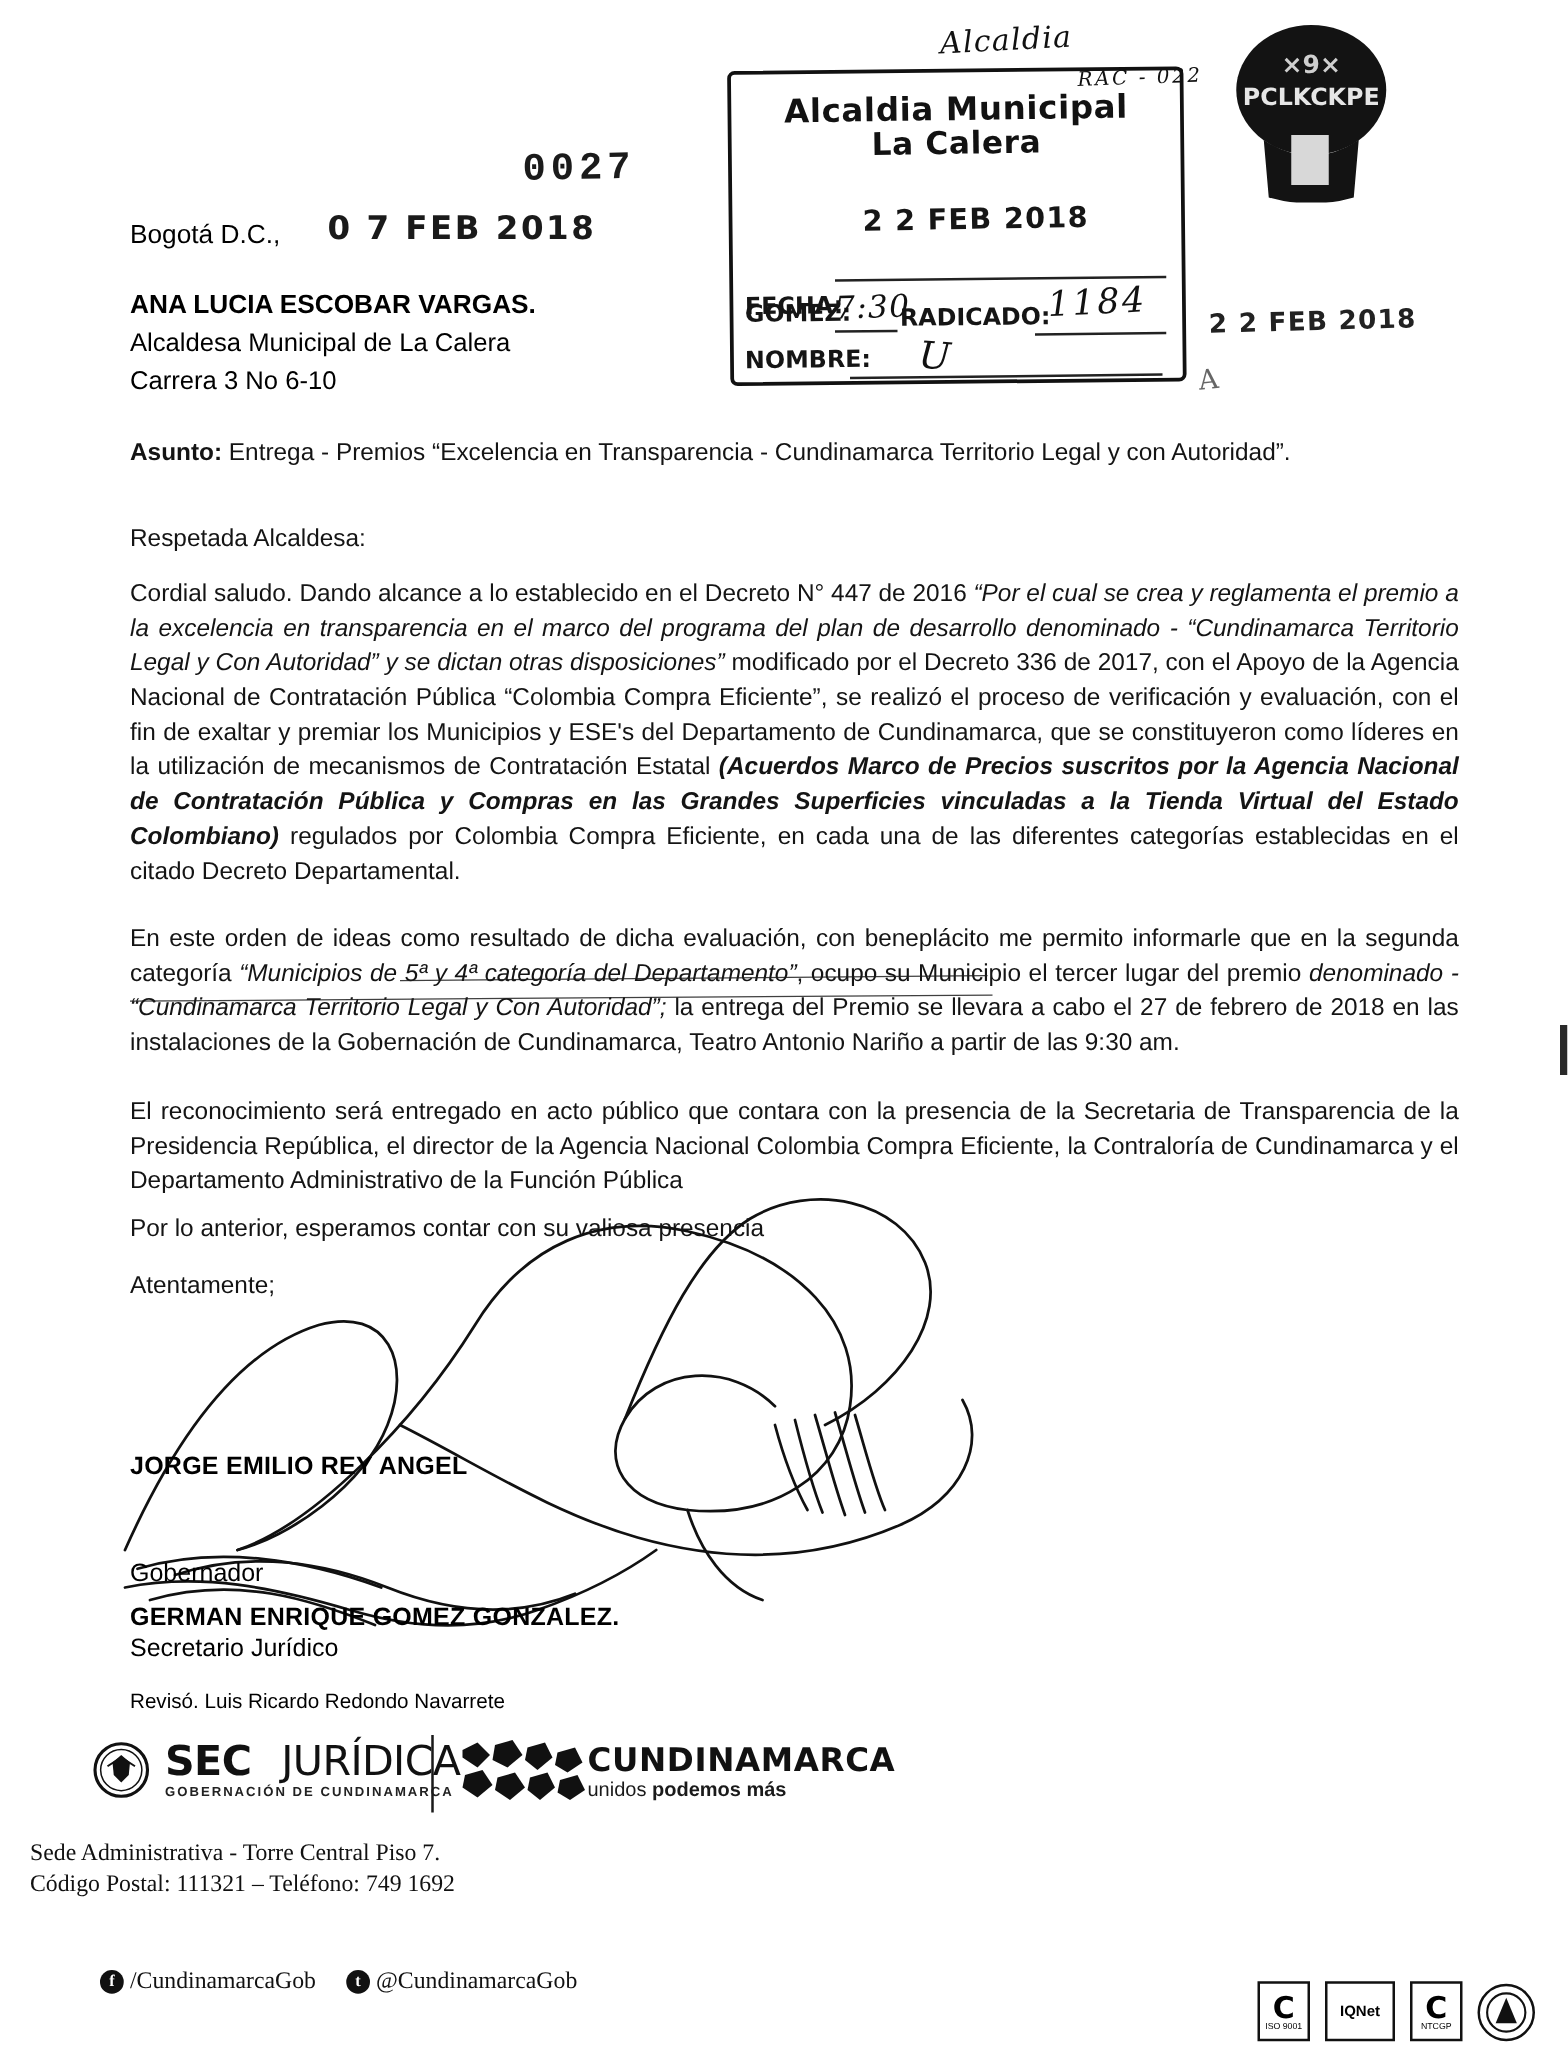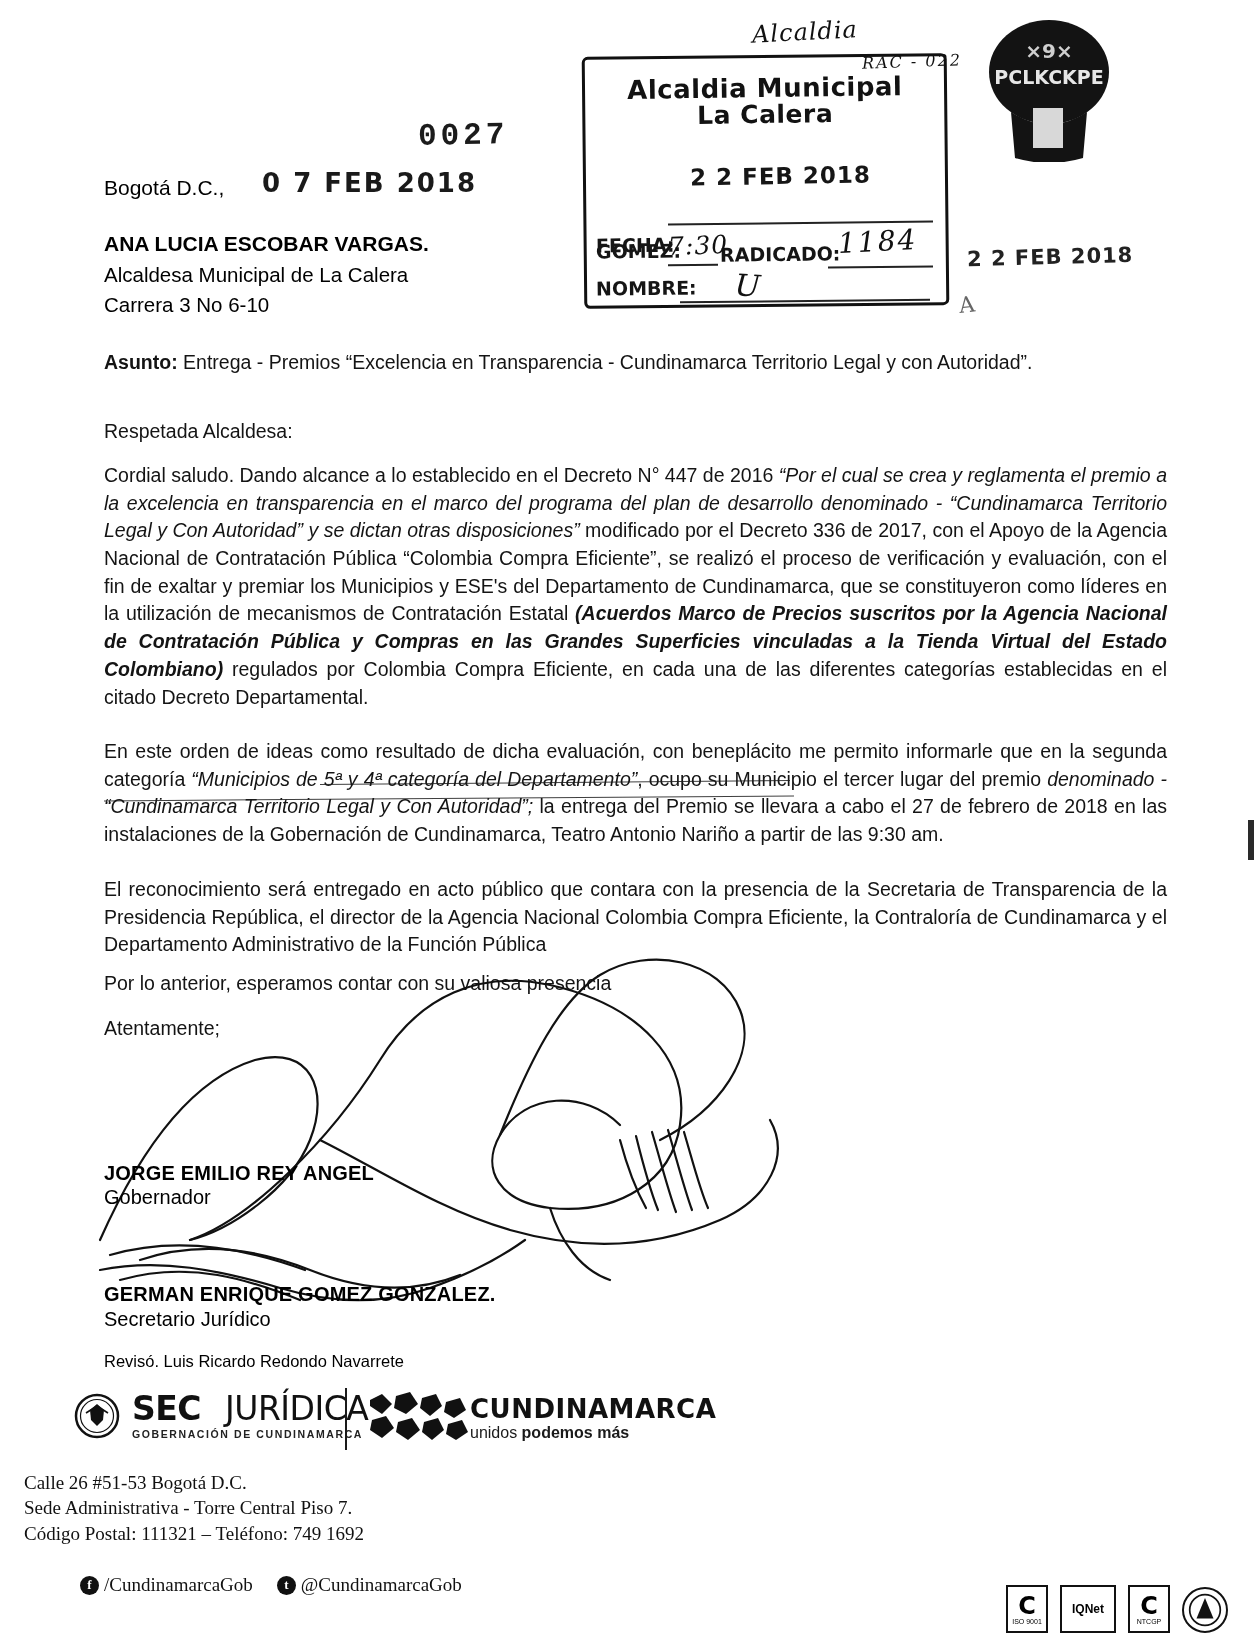--- a/index.html
+++ b/index.html
@@ -162,21 +162,21 @@
   #ulm2 { left: 320px; top: 782px; width: 470px; transform: rotate(-0.5deg); }
 
   
   #signature-svg {
     position: absolute;
     left: 80px; top: 940px;
     width: 740px; height: 400px;
     pointer-events: none;
   }
   #sig1-name { position: absolute; left: 104px; top: 1162px; font-size: 20px; font-weight: bold; letter-spacing: .2px; }
-  #sig1-role { position: absolute; left: 104px; top: 1186px; font-size: 20px; text-align: center; }
+  #sig1-role { position: absolute; left: 104px; top: 1248px; font-size: 20px; text-align: center; }
   #sig2-name { position: absolute; left: 104px; top: 1283px; font-size: 20px; font-weight: bold; letter-spacing: .2px; }
   #sig2-role { position: absolute; left: 104px; top: 1308px; font-size: 20px; }
   #reviewer  { position: absolute; left: 104px; top: 1352px; font-size: 16.5px; }
 
   
   #sec-juridica {
     position: absolute; left: 74px; top: 1392px;
     display: flex; align-items: center; gap: 12px;
   }
   #sec-seal { width: 46px; height: 46px; }
@@ -359,21 +359,20 @@
       <path d="M82 32 L96 28 L102 40 L90 48 L80 42 Z"></path>
     </g>
   </svg>
   <div id="cundi-text">
     <div id="cundi-name">CUNDINAMARCA</div>
     <div id="cundi-tag"><span>unidos </span><span class="b">podemos más</span></div>
   </div>
 </div>
 
 <div id="footer-address">
-  <div>Calle 26 #51-53 Bogotá D.C.</div>
   <div>Sede Administrativa - Torre Central Piso 7.</div>
   <div>Código Postal: 111321 – Teléfono:  749 1692</div>
 </div>
 
 <div id="social">
   <span class="social-item">
     <span class="soc-icon">f</span>
     <span>/CundinamarcaGob</span>
   </span>
   <span class="social-item">

